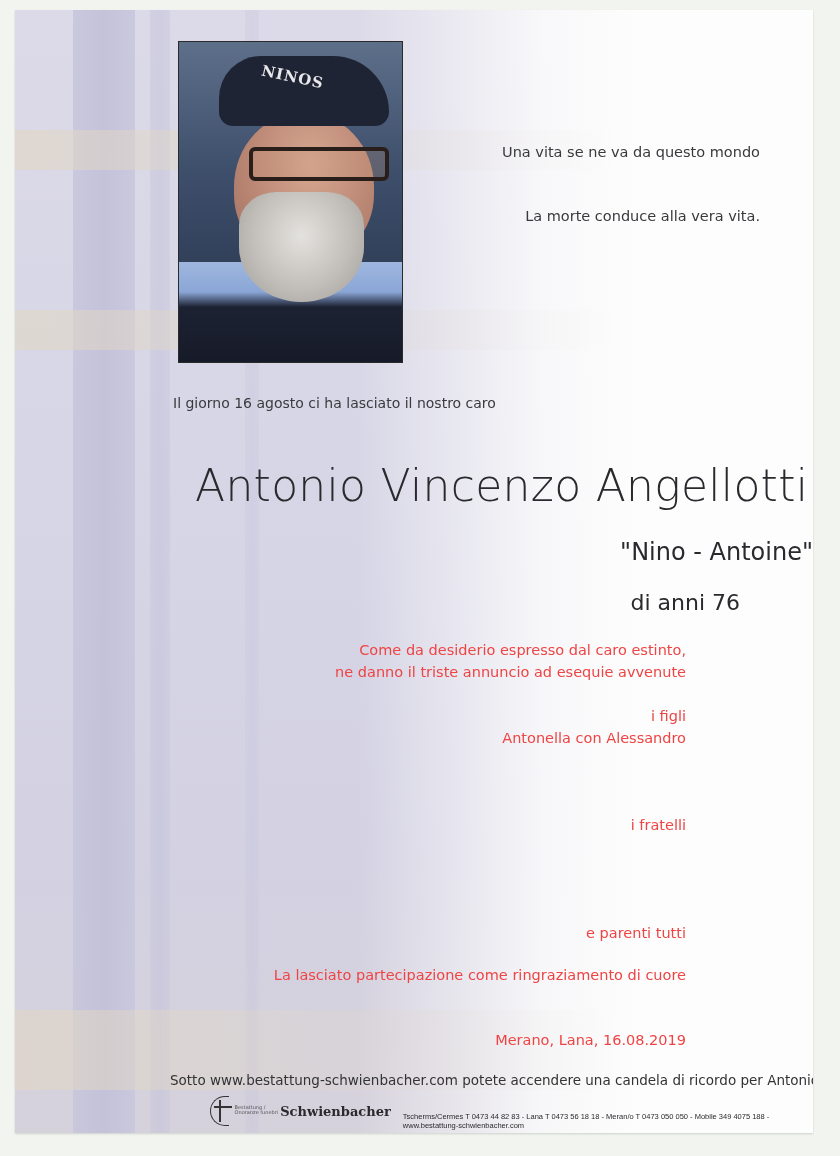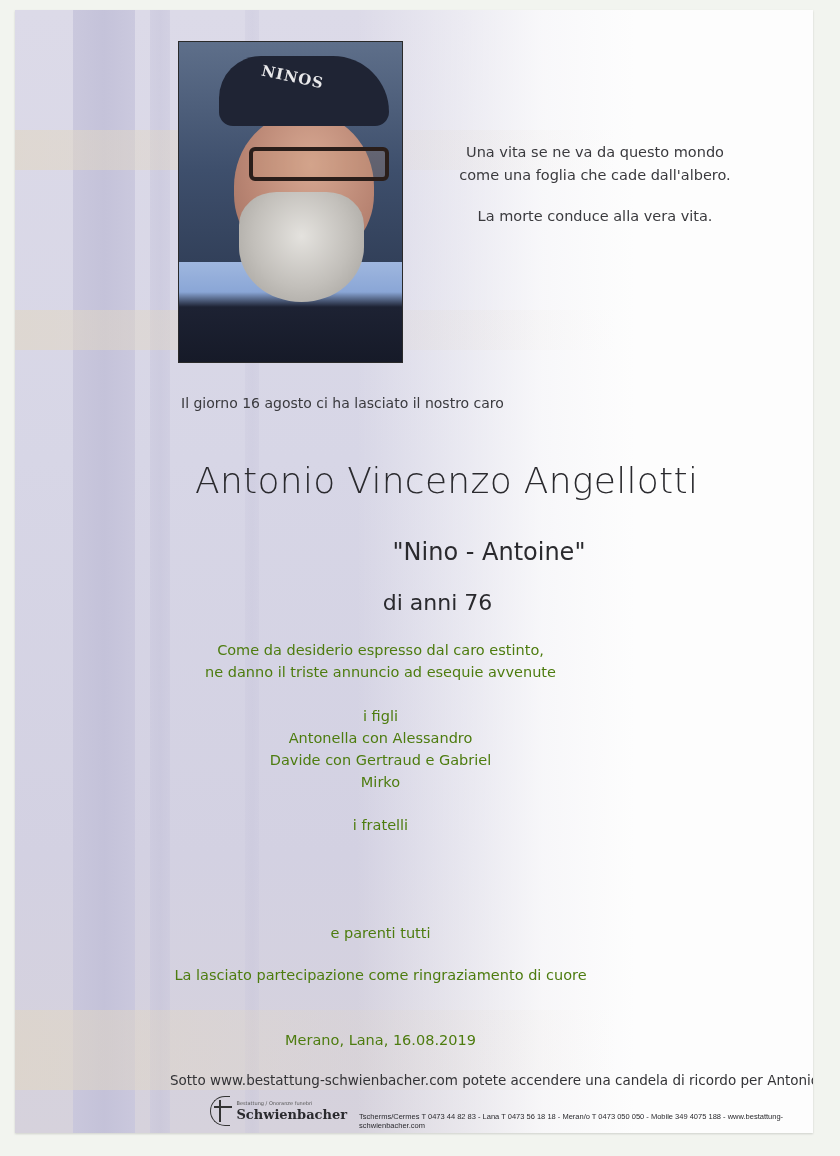--- a/index.html
+++ b/index.html
@@ -59,39 +59,39 @@
   }
   .photo .glasses {
     position:absolute; left:70px; top:105px; width:140px; height:34px;
     border:4px solid #2a1e1a; border-radius:6px; box-sizing:border-box;
     background:rgba(200,150,120,0.25);
   }
   .photo .shirt {
     position:absolute; left:0; top:220px; width:223px; height:100px;
     background:linear-gradient(180deg,#9fb7df 0%,#8aa6d6 30%,#1d2233 45%,#161a28 100%);
   }
-  .txt { position:absolute; white-space:nowrap; text-align:center; }
+  .txt { position:absolute; white-space:nowrap; text-align:right; }
   .quote { left:415px; width:330px; font-size:14.5px; line-height:23px; color:#3a3a3e; }
-  .intro { left:166px; top:385px; font-size:14px; color:#3a3a3e; text-align:right; }
-  .name { left:0; width:798px; top:450px; font-size:36px; font-weight:300; color:#2a2a2e; letter-spacing:0.3px;
+  .intro { left:158px; top:385px; font-size:14px; color:#3a3a3e; text-align:right; }
+  .name { left:0; width:798px; top:450px; font-size:44px; font-weight:300; color:#2a2a2e; letter-spacing:0.3px;
           padding-left:180px; box-sizing:border-box; text-align:left; }
   .nickname { left:0; width:798px; top:528px; font-size:24px; color:#2a2a2e; padding-left:150px; box-sizing:border-box; }
   .age { left:0; width:725px; top:580px; font-size:22px; color:#2a2a2e; padding-left:120px; box-sizing:border-box; }
-  .body-block { left:0; width:671px; padding-left:60px; box-sizing:border-box; font-size:14.5px; line-height:22px; color:#4d7c0f; }
+  .body-block { left:0; width:671px; padding-left:60px; box-sizing:border-box; font-size:14.5px; line-height:22px; color:#ef4444; }
   .footer-note { left:155px; top:1062px; font-size:13.5px; color:#333336; text-align:left; }
   .footer {
     position:absolute; left:195px; top:1085px; height:32px; display:flex; align-items:center; gap:6px;
   }
   .logo-mark {
     width:22px; height:30px; border:1.5px solid #333; border-right:none;
     border-radius:15px 0 0 15px; position:relative; box-sizing:border-box;
   }
   .logo-mark::before { content:""; position:absolute; left:8px; top:3px; width:1.5px; height:22px; background:#333; }
   .logo-mark::after  { content:""; position:absolute; left:3px; top:9px; width:18px; height:1.5px; background:#333; }
-  .logo-words { display:flex; flex-direction:column; line-height:1; }
+  .logo-words { display:flex; flex-direction:row; line-height:1; }
   .logo-tag { font-size:5px; color:#555; margin-bottom:2px; }
   .logo-name { font-family:"DejaVu Serif", serif; font-size:13px; font-weight:bold; color:#2a2a2e; }
   .contact { font-family:"Liberation Sans", sans-serif; font-size:7.5px; color:#2a2a2e; margin-left:6px; margin-top:20px; }
 </style>
 </head>
 <body>
 
 <div class="card">
   <div class="bg-forest">
     <div class="trunk t1"></div>
@@ -105,36 +105,33 @@
   <div class="photo">
     <div class="shirt"></div>
     <div class="face"></div>
     <div class="beard"></div>
     <div class="glasses"></div>
     <div class="cap"></div>
     <div class="cap-text">NINOS</div>
   </div>
 
   <div class="txt quote" style="top:131px">Una vita se ne va da questo mondo</div>
-  <div class="txt quote" style="top:154px">come una foglia che cade dall'albero.</div>
   <div class="txt quote" style="top:195px">La morte conduce alla vera vita.</div>
 
   <div class="txt intro">Il giorno 16 agosto ci ha lasciato il nostro caro</div>
 
   <div class="txt name">Antonio Vincenzo Angellotti</div>
   <div class="txt nickname">"Nino - Antoine"</div>
   <div class="txt age">di anni 76</div>
 
   <div class="txt body-block" style="top:629px">Come da desiderio espresso dal caro estinto,</div>
   <div class="txt body-block" style="top:651px">ne danno il triste annuncio ad esequie avvenute</div>
 
   <div class="txt body-block" style="top:695px">i figli</div>
   <div class="txt body-block" style="top:717px">Antonella con Alessandro</div>
-  <div class="txt body-block" style="top:739px">Davide con Gertraud e Gabriel</div>
-  <div class="txt body-block" style="top:761px">Mirko</div>
 
   <div class="txt body-block" style="top:804px">i fratelli</div>
 
   <div class="txt body-block" style="top:912px">e parenti tutti</div>
 
   <div class="txt body-block" style="top:954px">La lasciato partecipazione come ringraziamento di cuore</div>
 
   <div class="txt body-block" style="top:1019px">Merano, Lana, 16.08.2019</div>
 
   <div class="txt footer-note">Sotto www.bestattung-schwienbacher.com potete accendere una candela di ricordo per Antonio.</div>

